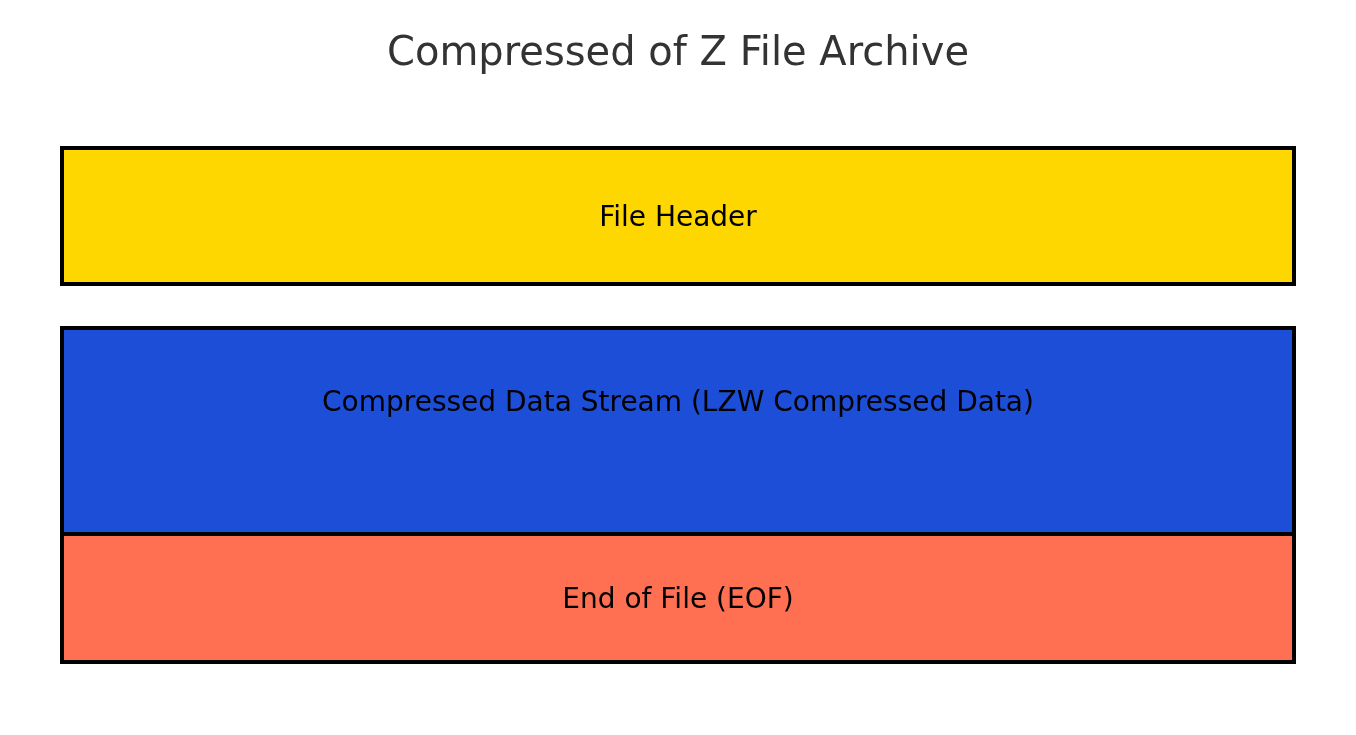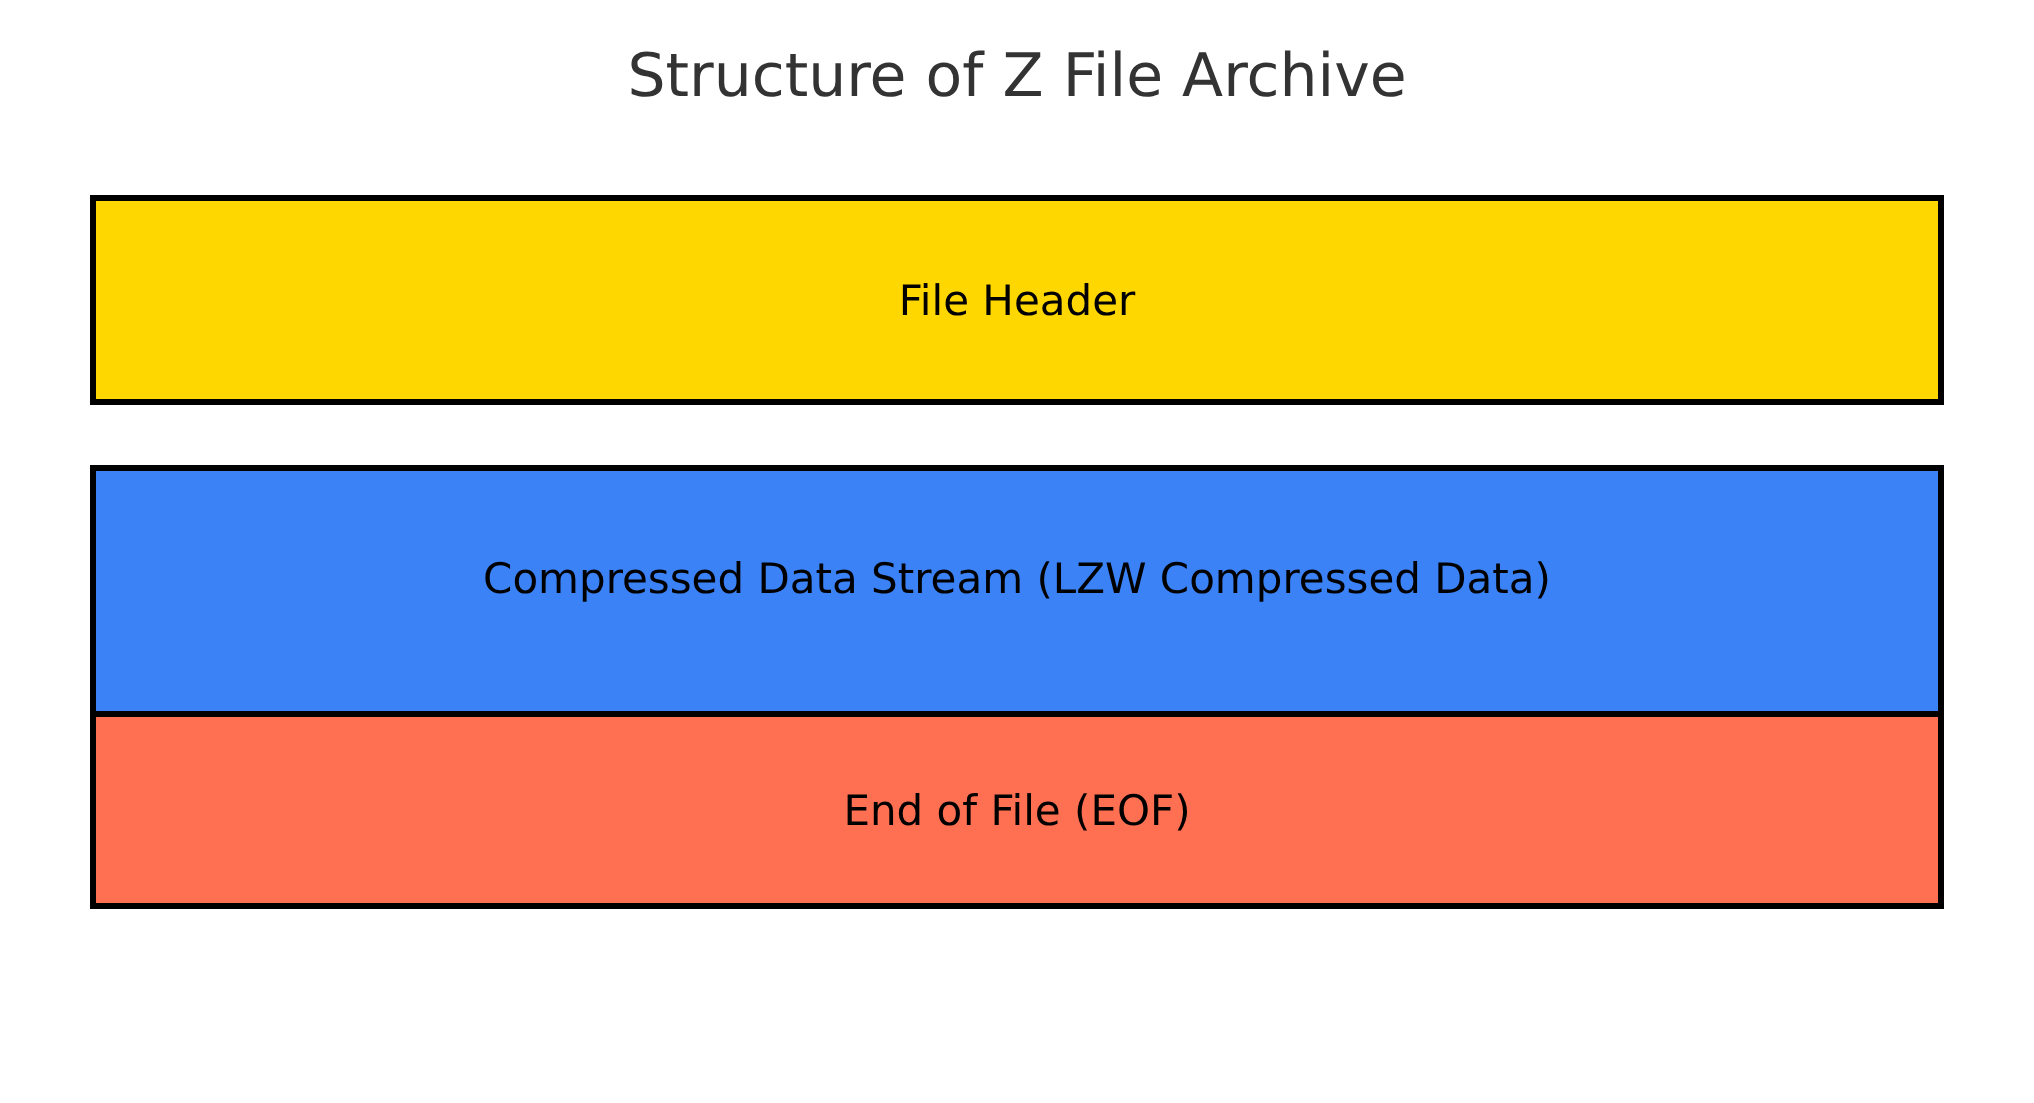--- a/index.html
+++ b/index.html
@@ -20,52 +20,52 @@
       left: 0;
       right: 0;
       text-align: center;
       font-size: 40px;
       color: #333;
       font-weight: 400;
     }
     .diagram {
       position: absolute;
       left: 60px;
-      top: 130px;
+      top: 146px;
       width: 1236px;
     }
     .block {
       border: 4px solid black;
       display: flex;
       align-items: center;
       justify-content: center;
       font-size: 28px;
       color: #000;
     }
     .block-header {
       background: #FFD700;
       height: 140px;
       margin-bottom: 40px;
     }
     .block-data {
-      background: #3b82f6;
-      height: 168px;
+      background: #1d4ed8;
+      height: 210px;
       align-items: flex-start;
       padding-top: 55px;
     }
     .block-eof {
       background: #FF6F52;
       height: 132px;
       margin-top: -4px;
     }
   </style>
 </head>
 <body>
 
-<div class="title">Structure of Z File Archive</div>
+<div class="title">Compressed of Z File Archive</div>
 
 <div class="diagram">
   <div class="block block-header">
     <span>File Header</span>
   </div>
   <div class="block block-data">
     <span>Compressed Data Stream (LZW Compressed Data)</span>
   </div>
   <div class="block block-eof">
     <span>End of File (EOF)</span>

